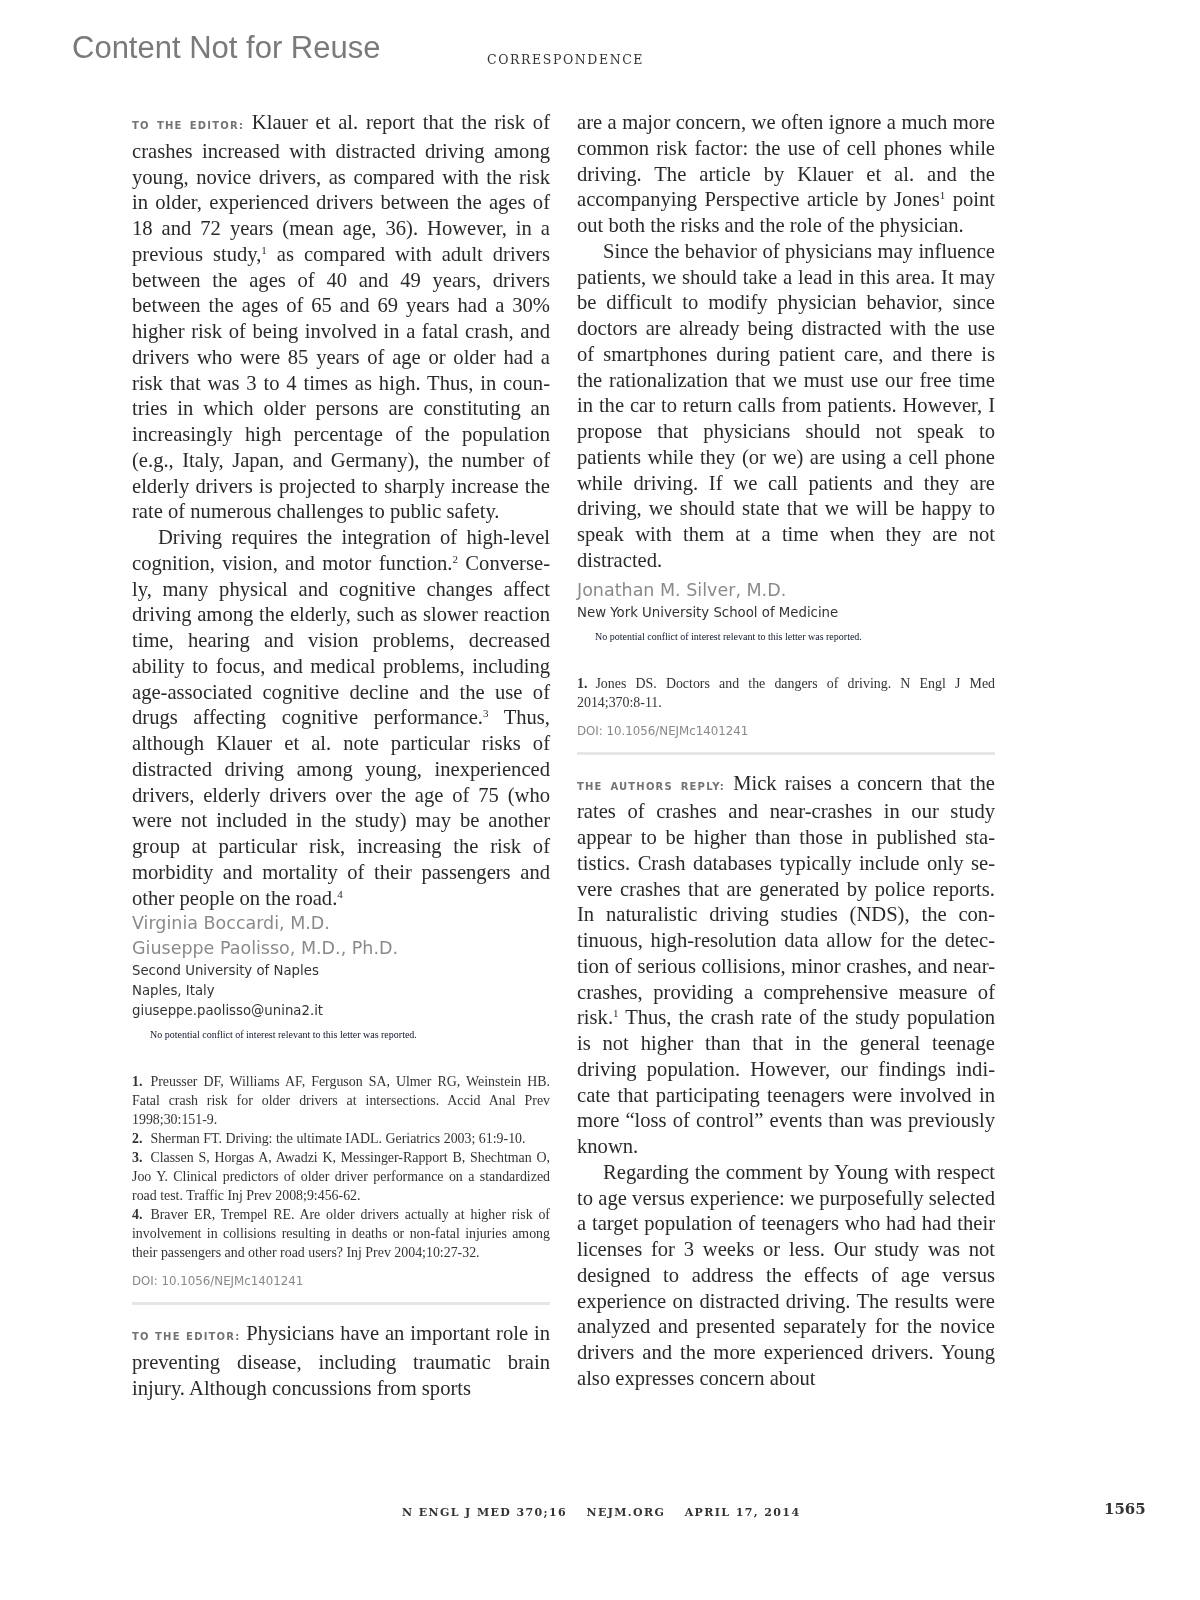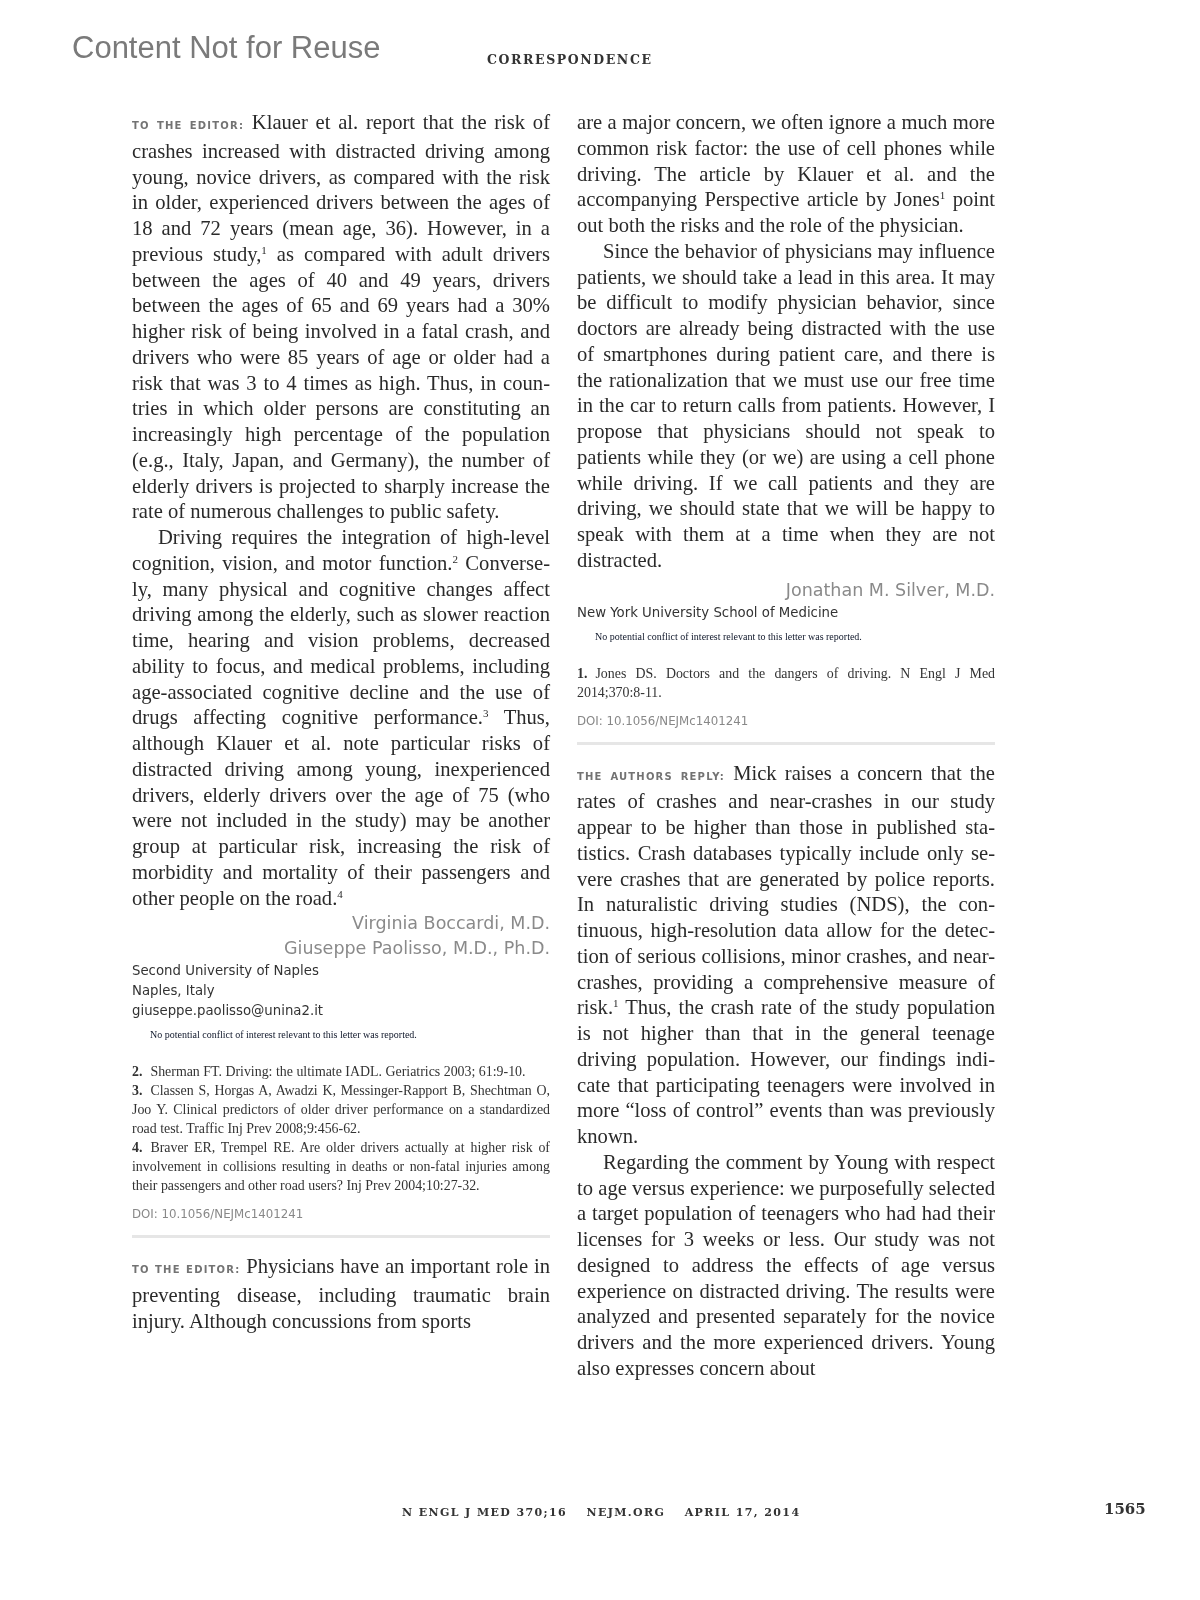--- a/index.html
+++ b/index.html
@@ -1,29 +1,29 @@
 <!DOCTYPE html>
 <html><head>
 <meta charset="utf-8">
 <style>
   html, body { margin: 0; padding: 0; background: #ffffff; }
   body { width: 1200px; height: 1600px; position: relative; overflow: hidden; }
   .watermark { position: absolute; left: 32px; top: 30px; font-family: "Liberation Sans", sans-serif; font-size: 31px; color: #7a7a7a; margin-left: 40px; }
-  .running-head { position: absolute; left: 487px; top: 52px; font-family: "DejaVu Serif", serif; font-size: 12.5px; letter-spacing: 1.6px; color: #333; font-weight: bold; }
+  .running-head { position: absolute; left: 487px; top: 52px; font-family: "DejaVu Serif", serif; font-size: 12.5px; letter-spacing: 1.6px; color: #333; font-weight: normal; }
   .col { position: absolute; top: 110px; width: 418px; font-family: "Liberation Serif", serif; color: #2a2a2a; }
   .col-left { left: 132px; }
   .col-right { left: 577px; }
   .body-text { font-size: 20.6px; line-height: 25.75px; text-align: justify; hyphens: manual; margin: 0; }
   .body-text.indent { text-indent: 26px; }
   .lead { color: #737373; font-family: "DejaVu Sans", sans-serif; font-weight: bold; font-size: 10px; letter-spacing: 1.2px; }
   sup { font-size: 11px; line-height: 0; vertical-align: 7px; }
-  .author { font-family: "DejaVu Sans", sans-serif; font-size: 17.5px; color: #8a8a8a; line-height: 25px; margin: 0; text-align: right; }
+  .author { font-family: "DejaVu Sans", sans-serif; font-size: 17.5px; color: #8a8a8a; line-height: 25px; margin: 0; }
   .affil { font-family: "DejaVu Sans", sans-serif; font-size: 13.3px; color: #333; line-height: 20px; margin: 0; }
   .coi { font-size: 10px; line-height: 19px; text-align: justify; text-indent: 18px; margin: 4px 0 0 0; color: #0f172a; }
-  .refs { margin-top: 18px; }
+  .refs { margin-top: 28px; }
   .ref { font-size: 13.9px; line-height: 19px; text-align: justify; margin: 0; color: #333; }
   .ref .num { font-weight: bold; margin-right: 8px; }
   .doi { font-family: "DejaVu Sans", sans-serif; font-size: 11.8px; color: #888; margin: 12px 0 0 0; }
   .divider { height: 3px; background: #e6e6e6; margin: 14px 0 16px 0; border: 0; }
   .footer { position: absolute; top: 1506px; left: 402px; font-family: "DejaVu Serif", serif; font-size: 11px; letter-spacing: 1.4px; color: #333; font-weight: bold; }
   .footer span { margin-right: 14px; }
   .page-num { position: absolute; top: 1500px; left: 1104px; font-family: "DejaVu Serif", serif; font-size: 15px; color: #333; font-weight: bold; }
 </style>
 </head>
 <body>
@@ -35,20 +35,21 @@
   <article>
     <p class="body-text"><span class="lead">TO THE EDITOR:</span><span> Klauer et al. report that the risk of crashes increased with distracted driving among young, novice drivers, as compared with the risk in older, experienced drivers between the ages of 18 and 72 years (mean age, 36). However, in a previous study,</span><sup>1</sup><span> as compared with adult driv­ers between the ages of 40 and 49 years, drivers between the ages of 65 and 69 years had a 30% higher risk of being involved in a fatal crash, and drivers who were 85 years of age or older had a risk that was 3 to 4 times as high. Thus, in coun­tries in which older persons are constituting an increasingly high percentage of the population (e.g., Italy, Japan, and Germany), the number of elderly drivers is projected to sharply increase the rate of numerous challenges to public safety.</span></p>
     <p class="body-text indent"><span>Driving requires the integration of high-level cognition, vision, and motor function.</span><sup>2</sup><span> Converse­ly, many physical and cognitive changes affect driving among the elderly, such as slower reac­tion time, hearing and vision problems, decreased ability to focus, and medical problems, including age-associated cognitive decline and the use of drugs affecting cognitive performance.</span><sup>3</sup><span> Thus, although Klauer et al. note particular risks of distracted driving among young, inexperienced drivers, elderly drivers over the age of 75 (who were not included in the study) may be another group at particular risk, increasing the risk of morbidity and mortality of their passengers and other people on the road.</span><sup>4</sup></p>
     <p class="author">Virginia Boccardi, M.D.</p>
     <p class="author">Giuseppe Paolisso, M.D., Ph.D.</p>
     <p class="affil">Second University of Naples</p>
     <p class="affil">Naples, Italy</p>
     <p class="affil">giuseppe.paolisso@unina2.it</p>
     <p class="coi">No potential conflict of interest relevant to this letter was re­ported.</p>
     <div class="refs">
+      <p class="ref"><span class="num">1.</span><span>Preusser DF, Williams AF, Ferguson SA, Ulmer RG, Wein­stein HB. Fatal crash risk for older drivers at intersections. Accid Anal Prev 1998;30:151-9.</span></p>
       <p class="ref"><span class="num">2.</span><span>Sherman FT. Driving: the ultimate IADL. Geriatrics 2003; 61:9-10.</span></p>
       <p class="ref"><span class="num">3.</span><span>Classen S, Horgas A, Awadzi K, Messinger-Rapport B, Shecht­man O, Joo Y. Clinical predictors of older driver performance on a standardized road test. Traffic Inj Prev 2008;9:456-62.</span></p>
       <p class="ref"><span class="num">4.</span><span>Braver ER, Trempel RE. Are older drivers actually at higher risk of involvement in collisions resulting in deaths or non-fatal injuries among their passengers and other road users? Inj Prev 2004;10:27-32.</span></p>
     </div>
     <p class="doi">DOI: 10.1056/NEJMc1401241</p>
   </article>
   <div class="divider"></div>
   <article>
     <p class="body-text"><span class="lead">TO THE EDITOR:</span><span id="l2a"> Physicians have an important role in preventing disease, including traumatic brain injury. Although concussions from sports</span></p>
   </article>

